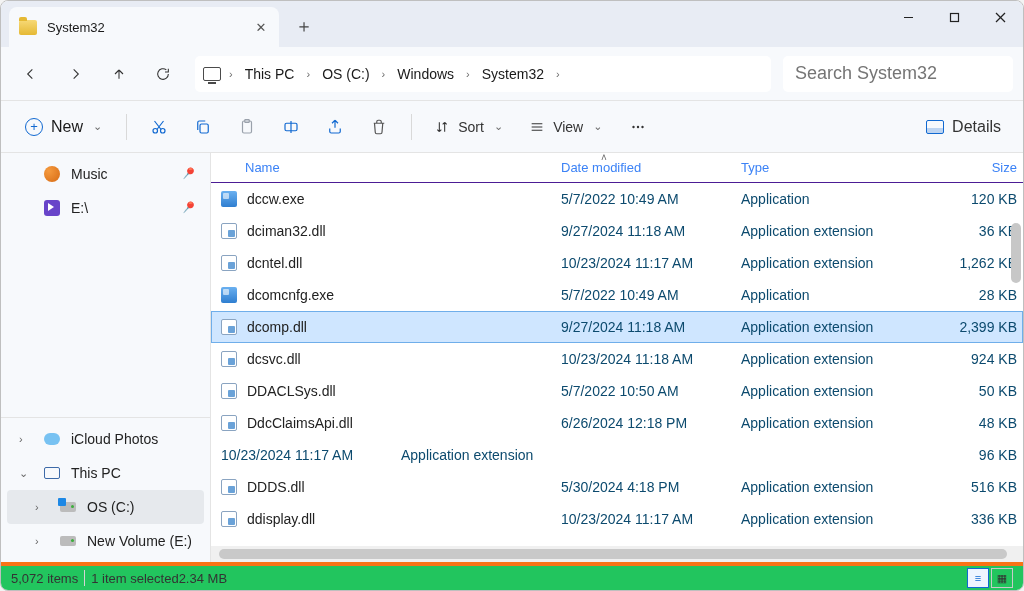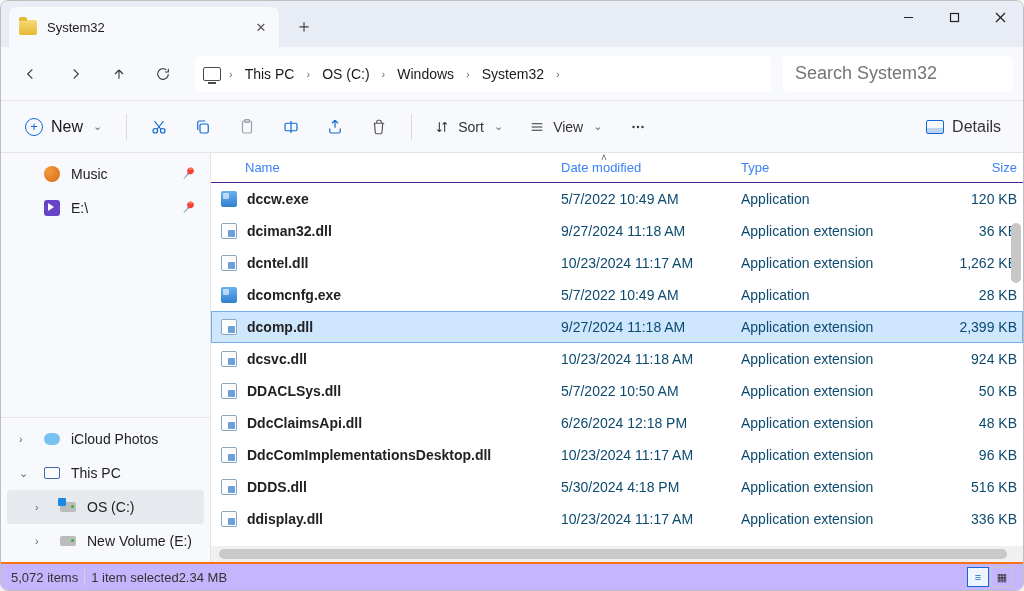--- a/index.html
+++ b/index.html
@@ -62,34 +62,34 @@
   .filepane { flex:1; display:flex; flex-direction:column; position:relative; background:#fff; }
   .colheader { height: 30px; display:flex; align-items:center; font-size:13px; color:#3b82f6; border-bottom:1px solid #4c1d95; user-select:none; }
   .col { padding: 0 10px; }
   .col.name { flex: 0 0 340px; display:flex; align-items:center; gap:6px; }
   .col.date { flex: 0 0 180px; }
   .col.type { flex: 0 0 160px; }
   .col.size { flex: 1 1 auto; text-align:right; padding-right: 6px; }
   .sort-caret { font-size:10px; color:#666; margin: 0 auto; position:absolute; left: 390px; top:-1px;}
   .filelist { flex:1; overflow:hidden; }
   .row { height:32px; display:flex; align-items:center; font-size:14px; color:#222; }
-  .row .col.name { display:flex; align-items:center; gap:10px; padding-left:10px;font-weight:bold; }
+  .row .col.name { display:flex; align-items:center; gap:10px; padding-left:10px; }
   .row .file-ico { width:16px; height:16px; flex:0 0 16px; }
   .row.selected { background:#cfe6ff; outline:1px solid #6faeea; outline-offset:-1px; }
   .row .col.date, .row .col.type, .row .col.size { color:#0c4a6e; }
   .file-ico.dll { border:1px solid #8aa4c1; background:#fff; border-radius:2px; position:relative; }
   .file-ico.dll::after { content:""; position:absolute; right:1px; bottom:1px; width:7px; height:7px; background:#6aa2d8; border-radius:1px; }
   .file-ico.exe { background:linear-gradient(#6ab0f0,#2f7ed0); border-radius:2px; position:relative; }
   .file-ico.exe::after { content:""; position:absolute; left:2px; top:2px; width:6px; height:6px; background:#fff; opacity:.6; border-radius:1px;}
   .list-scrollbar { position:absolute; right:2px; top:70px; width:10px; height:60px; background:#c7c7c7; border-radius:5px; }
   .hscroll { height:16px; background:#f0f0f0; display:flex; align-items:center; }
   .hscroll .thumb { margin-left:8px; height:10px; width: 97%; background:#c9c9c9; border-radius:5px; }
 
   
-  .statusbar { height:28px; border-top:2px solid #f97316; background:#c4b5fd; display:flex; align-items:center; padding: 0 10px; font-size:13px; color:#333; }
+  .statusbar { height:28px; border-top:4px solid #f97316; background:#22c55e; display:flex; align-items:center; padding: 0 10px; font-size:13px; color:#333; }
   .statusbar .divider { width:1px; height:16px; background:#d4d4d4; margin:0 6px;}
   .viewtoggles { margin-left:auto; display:flex; gap:2px; }
   .vt { width:22px; height:20px; border:1px solid #c9c9c9; display:flex; align-items:center; justify-content:center; font-size:11px; }
   .vt.active { border-color:#1169d1; color:#1169d1; background:#eef5ff;}
 
   .ico-music { width:16px;height:16px;border-radius:50%;background:radial-gradient(circle at 30% 30%, #f59a3e, #d76b14);}
   .ico-video { width:16px;height:16px;background:#6844c9;border-radius:3px; position:relative;}
   .ico-video::after{content:"";position:absolute;left:4px;top:3px;border-left:6px solid #fff;border-top:4px solid transparent;border-bottom:4px solid transparent;}
   .ico-cloud { width:16px;height:12px;background:#78c2f2;border-radius:8px;}
   .ico-pc { width:16px;height:12px;border:1.3px solid #3d6aa8;border-radius:2px;}
@@ -372,24 +372,20 @@
           <div class="row">
             <div class="col name">
               <span class="file-ico dll"></span>
               <span>DdcClaimsApi.dll</span>
             </div>
             <div class="col date">6/26/2024 12:18 PM</div>
             <div class="col type">Application extension</div>
             <div class="col size">48 KB</div>
           </div>
           <div class="row">
-            <div class="col name">
-              <span class="file-ico dll"></span>
-              <span>DdcComImplementationsDesktop.dll</span>
-            </div>
             <div class="col date">10/23/2024 11:17 AM</div>
             <div class="col type">Application extension</div>
             <div class="col size">96 KB</div>
           </div>
           <div class="row">
             <div class="col name">
               <span class="file-ico dll"></span>
               <span>DDDS.dll</span>
             </div>
             <div class="col date">5/30/2024 4:18 PM</div>

